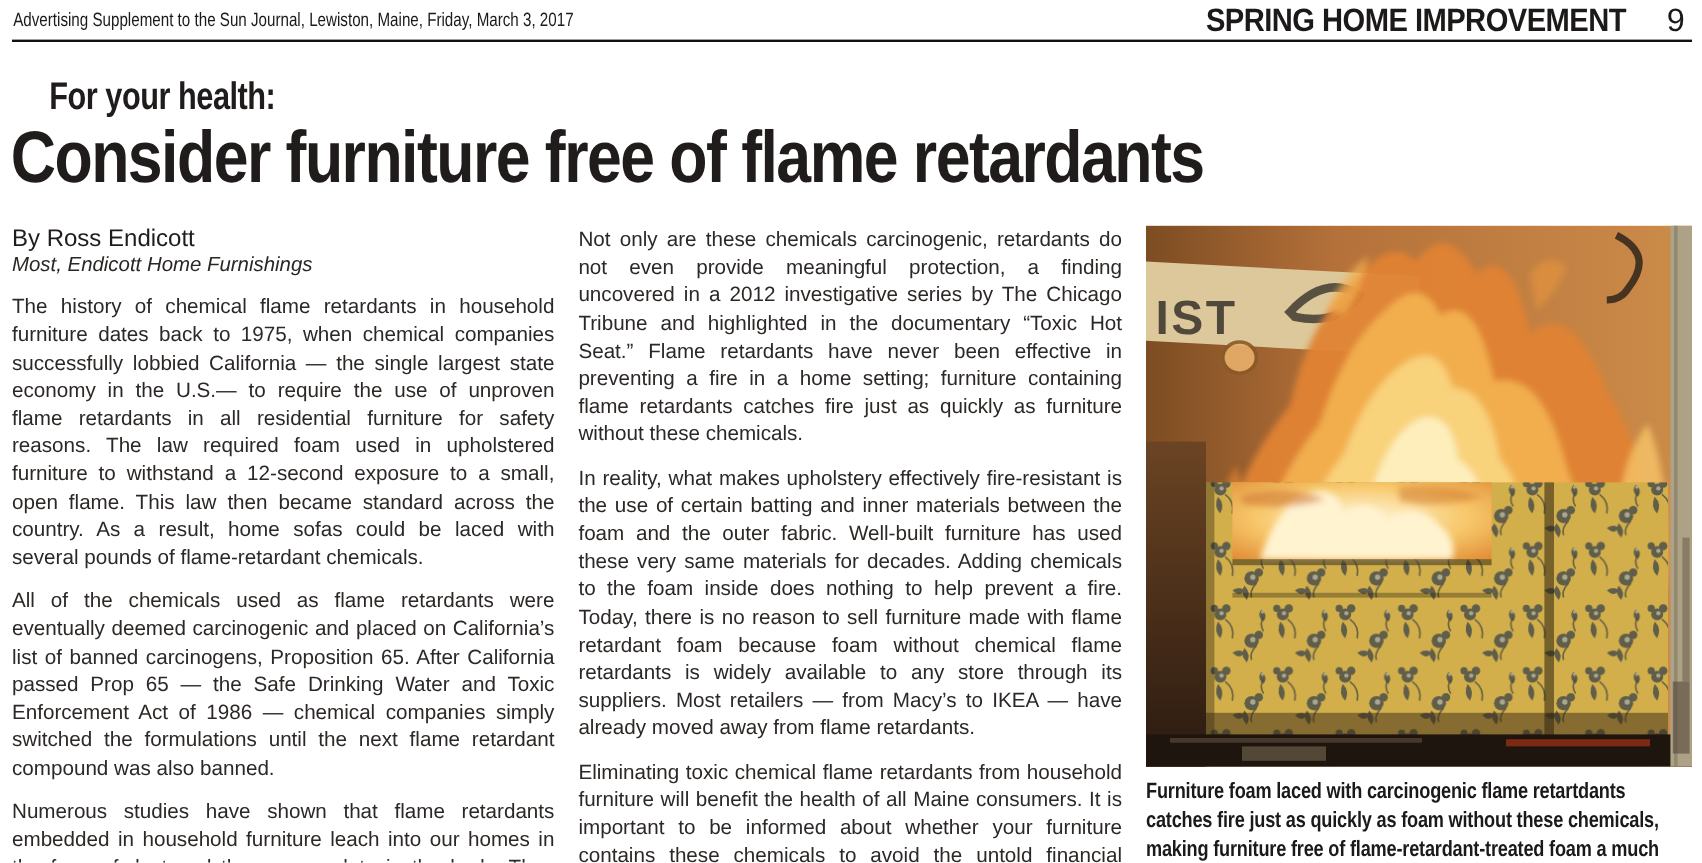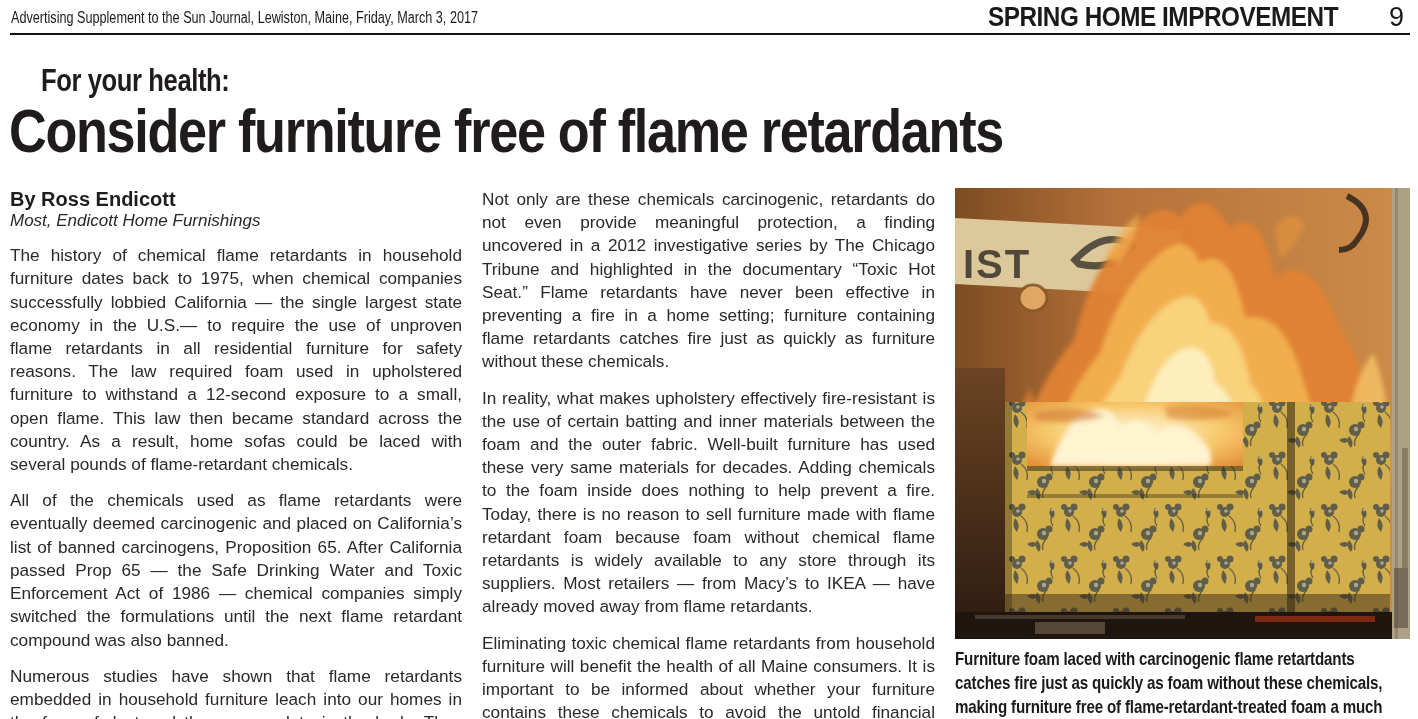--- a/index.html
+++ b/index.html
@@ -14,21 +14,21 @@
   .squeeze{transform-origin:0 0;display:block;}
 
   
   .mast-left{
     position:absolute;left:11px;top:9px;
     font-size:16px;font-weight:400;color:#1c1a19;
     white-space:nowrap;width:640px;transform:scaleX(0.79);
   }
   .mast-right{
     position:absolute;right:14px;top:2px;
-    display:flex;align-items:baseline;gap:51px;
+    display:flex;align-items:baseline;gap:34px;
   }
   .section-title{
     font-size:27px;font-weight:700;color:#1c1a19;letter-spacing:-0.5px;
     white-space:nowrap;transform:scaleX(0.9);transform-origin:100% 50%;
   }
   .page-number{font-size:27px;font-weight:400;color:#1c1a19;}
   .rule{
     position:absolute;left:10px;right:8px;top:33px;
     border-top:2px solid #121010;
   }
@@ -43,21 +43,21 @@
     position:absolute;left:9px;top:96px;margin:0;
     font-size:61px;font-weight:700;color:#1f1c1b;letter-spacing:-1.5px;
     white-space:nowrap;width:1420px;transform:scaleX(0.855);transform-origin:0 0;
   }
 
   
   .content{
     position:absolute;left:10px;top:188px;width:1400px;
     display:grid;grid-template-columns:452px 453px 455px;column-gap:20px;
   }
-  .byline-author{font-size:20px;font-weight:700;color:#1f1c1b;line-height:1.1;}
+  .byline-author{font-size:20px;font-weight:400;color:#1f1c1b;line-height:1.1;}
   .byline-role{font-size:17px;font-style:italic;color:#2a2725;line-height:1.25;margin-bottom:13px;}
   .col p{
     margin:0 0 13px 0;
     font-family:Liberation Sans, sans-serif;
     font-size:17.2px;line-height:23.2px;color:#2c2826;
     text-align:justify;
   }
   
   figure{margin:0;padding:0;position:relative;}
   .photo-svg{display:block;width:455px;height:451px;}

